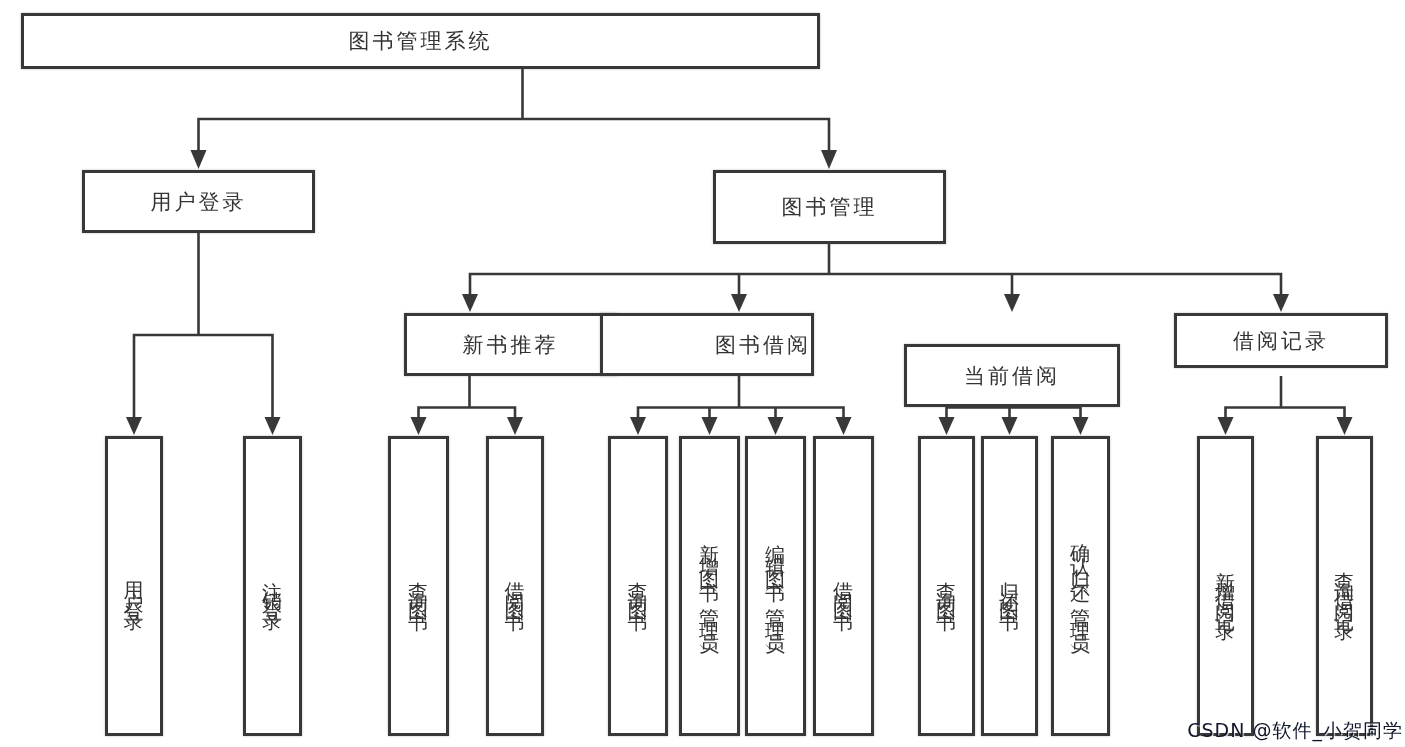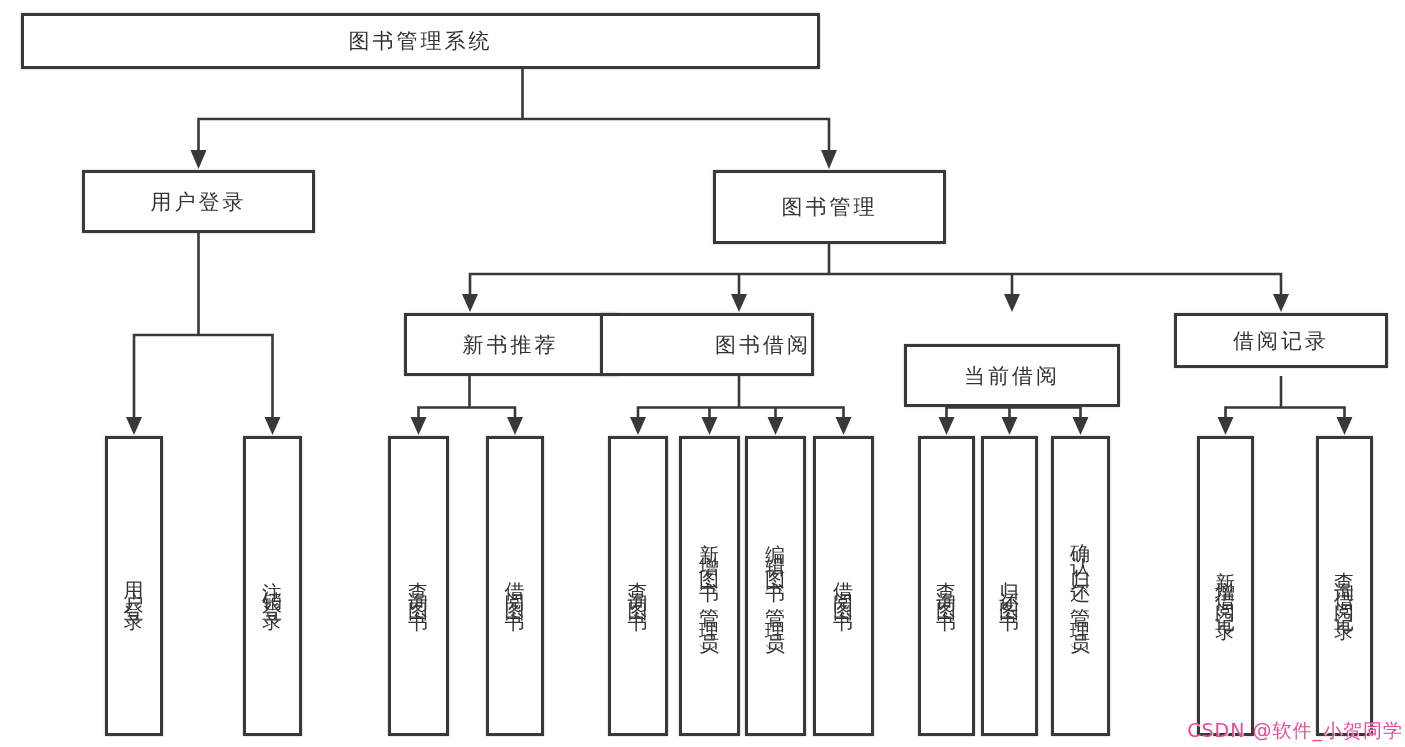--- a/index.html
+++ b/index.html
@@ -65,21 +65,21 @@
   #l-42 { left: 981px;  width: 57px; }
   #l-43 { left: 1051px; width: 59px; }
   #l-51 { left: 1197px; width: 57px; }
   #l-52 { left: 1316px; width: 57px; }
   .watermark {
     position: absolute;
     right: 2px;
     bottom: 3px;
     font-size: 19px;
     letter-spacing: 1px;
-    color: #ec4899;
+    color: #0f172a;
     text-shadow: 1px 1px 1px rgba(255,255,255,0.9);
     z-index: 5;
     white-space: nowrap;
   }
   svg .wire { stroke: #383838; stroke-width: 2.6; fill: none; }
   svg .head { fill: #383838; stroke: none; }
 </style>
 </head>
 <body>
 

